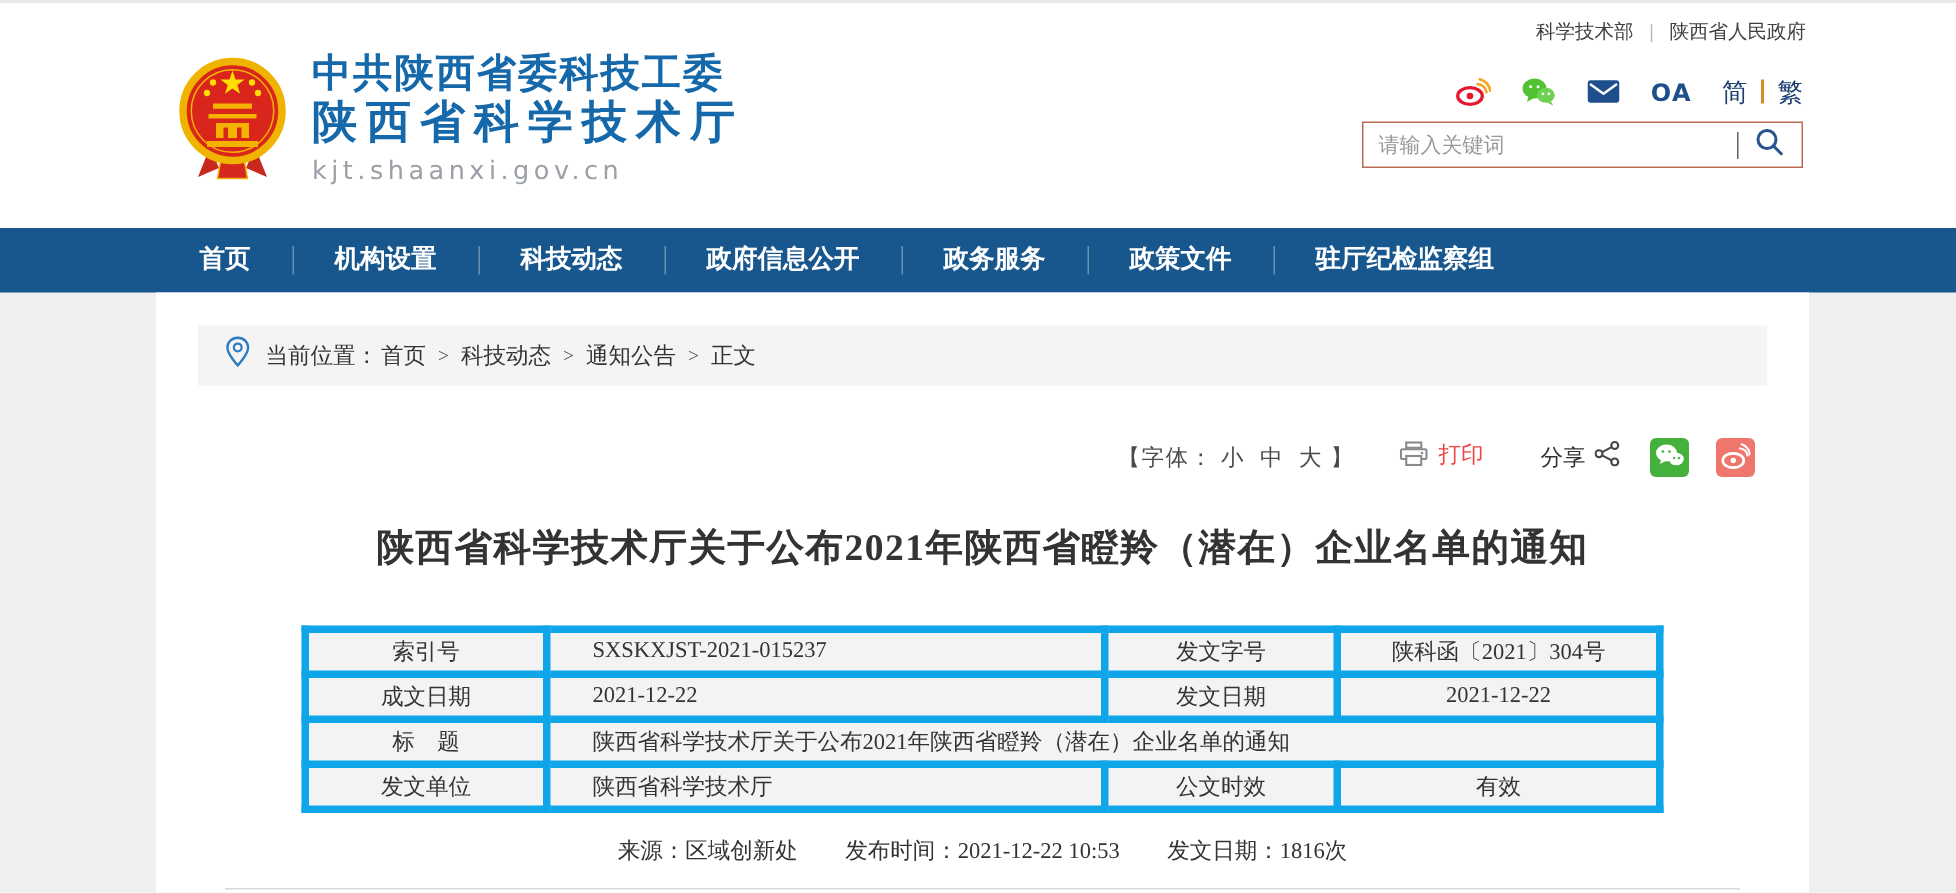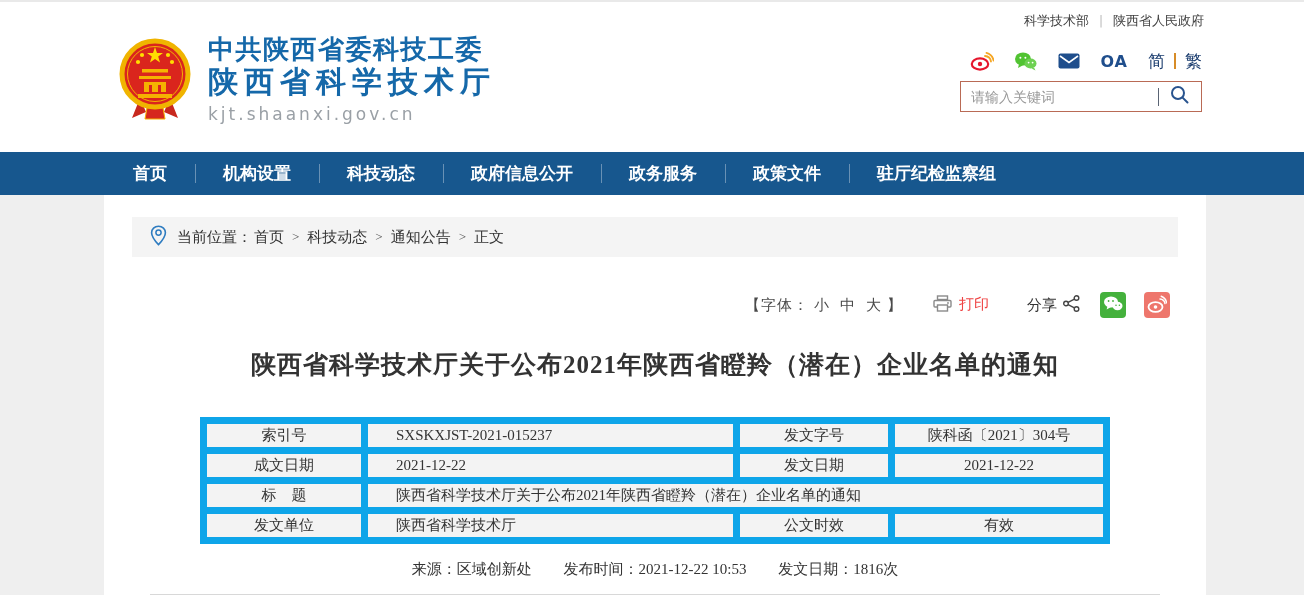--- a/index.html
+++ b/index.html
@@ -17,21 +17,21 @@
   .org-titles { margin-left:16px; }
   .org-line1 { font-size:26px; font-weight:bold; color:#1568a9; letter-spacing:1.5px; line-height:1.2; }
   .org-line2 { font-size:30px; font-weight:bold; color:#1568a9; letter-spacing:6px; line-height:1.15; }
   .site-url  { font-size:17px; color:#9aa0a6; letter-spacing:3px; margin-top:4px; }
   .icon-row { position:absolute; top:47px; right:102px; display:flex; align-items:center; gap:20px; height:24px; }
   .icon-row .hicon { display:flex; align-items:center; cursor:pointer; }
   .oa-label { font-size:16px; font-weight:bold; color:#1f4e8c; letter-spacing:1px; cursor:pointer; }
   .lang-toggle { display:flex; align-items:center; gap:9px; font-size:17px; color:#1a3c6e; }
   .lang-toggle span.lang { cursor:pointer; }
   .lang-div { width:2px; height:16px; background:#d78c28; }
-  .search-bar { position:absolute; top:79px; right:102px; width:242px; height:31px; background:#fff; border:1px solid #b96a55; display:flex; align-items:center; }
+  .search-bar { position:absolute; top:79px; right:102px; width:294px; height:31px; background:#fff; border:1px solid #b96a55; display:flex; align-items:center; }
   .search-bar input { flex:1; height:100%; border:none; outline:none; background:transparent; padding:0 10px; font-size:14px; color:#333; font-family:inherit; }
   .search-bar input::placeholder { color:#999; }
   .search-div { width:1px; height:18px; background:#5a6474; }
   .search-btn { width:42px; height:100%; display:flex; align-items:center; justify-content:center; background:transparent; border:none; cursor:pointer; }
   
   .nav { position:absolute; top:152px; left:0; width:1304px; height:43px; background:#17578e; display:flex; align-items:center; padding-left:105px; }
   .nav-item { position:relative; color:#fff; font-size:17px; font-weight:bold; padding:0 28px; line-height:43px; cursor:pointer; white-space:nowrap; }
   .nav-item + .nav-item::before { content:""; position:absolute; left:0; top:12px; width:1px; height:19px; background:rgba(255,255,255,.35); }
   
   .main { position:absolute; top:195px; left:104px; width:1102px; height:520px; background:#fff;font-family:Liberation Serif, serif; }
@@ -42,21 +42,21 @@
   .toolbar { margin-top:35px; display:flex; justify-content:flex-end; align-items:center; padding-right:36px; }
   .font-ctl { display:flex; align-items:center; font-size:15px; color:#4a4a4a; letter-spacing:1px; }
   .font-ctl .fsz { margin:0 5px; cursor:pointer; }
   .print-ctl { display:flex; align-items:flex-start; gap:7px; margin-left:30px; font-size:15px; color:#ef4444; cursor:pointer; }
   .share-ctl { display:flex; align-items:center; gap:6px; margin-left:38px; font-size:15px; color:#333; }
   .share-btn { width:26px; height:26px; border-radius:4px; display:flex; align-items:center; justify-content:center; cursor:pointer; border:none; }
   .share-btn.wechat { background:#44b13c; margin-left:14px; }
   .share-btn.weibo  { background:#ee766c; margin-left:12px; }
   .article-title { margin-top:30px; text-align:center; font-size:25px; font-weight:bold; color:#333; letter-spacing:1px; }
   .meta-table { width:903px; margin:36px auto 0; border-collapse:collapse; background:#f3f3f3; font-size:15px; color:#333; table-layout:fixed; }
-  .meta-table td { border:7px solid #0ea5e9; height:30px; padding:0; }
+  .meta-table td { border:5px solid #0ea5e9; height:30px; padding:0; }
   .meta-table td.lbl { text-align:center; }
   .meta-table td.val { text-align:left; padding-left:28px; }
   .meta-table td.valc { text-align:center; }
   .src-row { margin-top:16px; text-align:center; font-size:15px; color:#333; }
   .src-row .seg { margin:0 14px; }
   .bottom-divider { margin:15px 46px 0; border-top:1px solid #d8d8d8; height:0; }
 </style>
 </head>
 <body>
 

